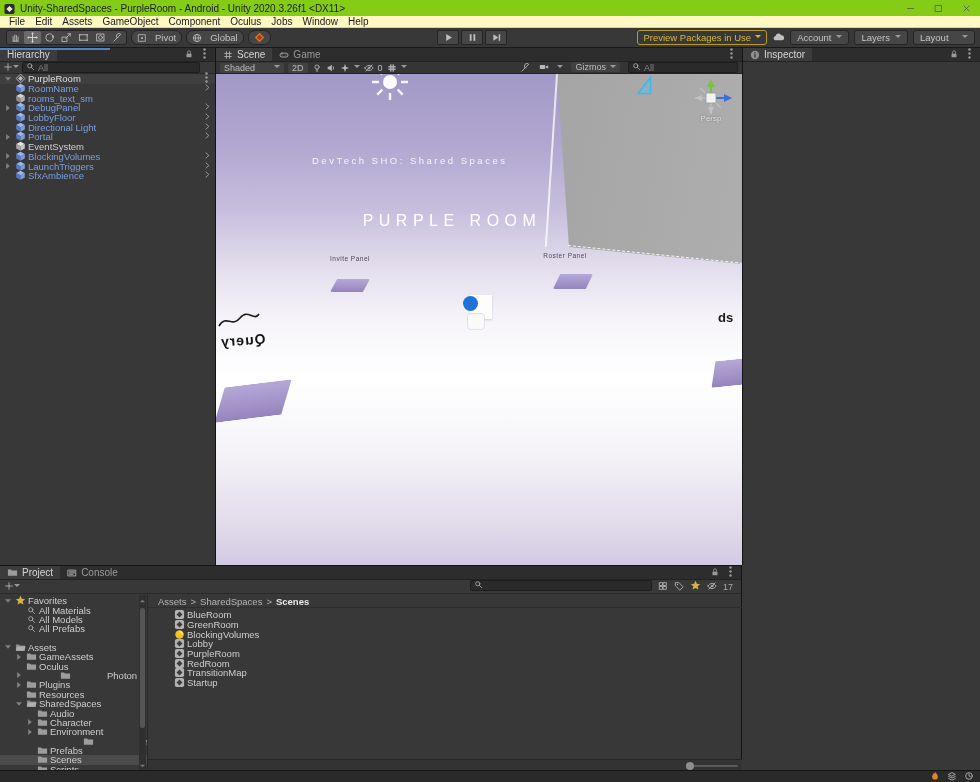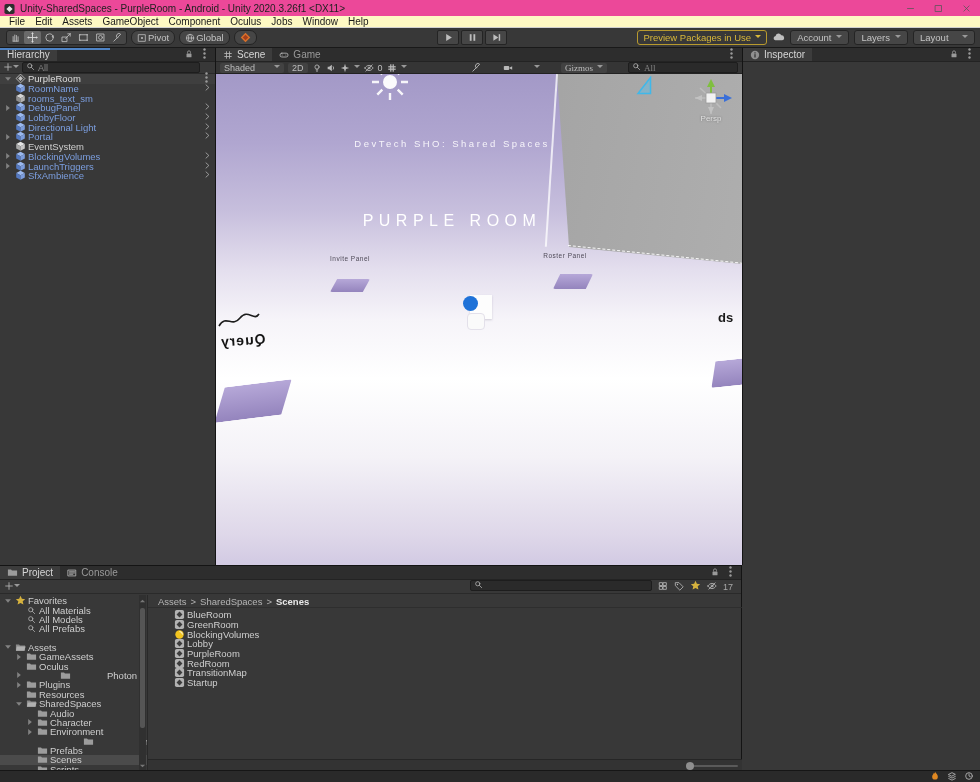--- a/index.html
+++ b/index.html
@@ -1,35 +1,35 @@
 <!DOCTYPE html>
 <html><head>
 <meta charset="utf-8">
 <style>
   * { margin:0; padding:0; box-sizing:border-box; }
   html,body { width:980px; height:782px; overflow:hidden; }
   body { position:relative; background:#383838; font-family:"Liberation Sans",sans-serif; color:#c8c8c8; font-size:10px; }
 
   
-  .titlebar { position:absolute; left:0; top:0; width:980px; height:16px; background:#ec4899; color:#111; display:flex; align-items:center; padding-left:4px; font-size:10px; }
+  .titlebar { position:absolute; left:0; top:0; width:980px; height:16px; background:#84cc16; color:#111; display:flex; align-items:center; padding-left:4px; font-size:10px; }
   .win-icon { width:11px; height:11px; margin-right:5px; display:inline-flex; }
   .win-title { color:#222; }
   .win-controls { margin-left:auto; display:flex; }
   .win-btn { width:28px; height:16px; display:flex; align-items:center; justify-content:center; }
 
   
   .menubar { position:absolute; left:0; top:16px; width:980px; height:12px; background:#fef9c3; display:flex; align-items:center; padding-left:4px; border-bottom:1px solid #d0d0d0; }
   .menu-item { color:#1a1a1a; font-size:10px; padding:0 5px; }
 
   
   .toolbar { position:absolute; left:0; top:28px; width:980px; height:20px; background:#383838; border-bottom:1px solid #191919; display:flex; align-items:center; }
   .toolgroup { display:flex; align-items:center; background:#464646; border:1px solid #242424; border-radius:3px; height:15px; margin-left:6px; }
   .toolbtn { width:17px; height:13px; display:flex; align-items:center; justify-content:center; }
   .toolbtn.active { background:#6a6a6a; border-radius:2px; }
-  .txtbtn { display:flex; align-items:center; gap:1px; background:#464646; border:1px solid #242424; border-radius:7px; height:15px; padding:0 5px; margin-left:4px; color:#c4c4c4; font-size:9.5px; }
+  .txtbtn { display:flex; align-items:center; gap:8px; background:#464646; border:1px solid #242424; border-radius:7px; height:15px; padding:0 5px; margin-left:4px; color:#c4c4c4; font-size:9.5px; }
   .transport { position:absolute; left:437px; top:2px; display:flex; gap:2px; }
   .tbtn { width:22px; height:15px; background:#464646; border:1px solid #242424; border-radius:2px; display:flex; align-items:center; justify-content:center; }
   .tb-right { margin-left:auto; display:flex; align-items:center; gap:5px; padding-right:5px; }
   .preview-btn { border:1px solid #b89a2e; border-radius:3px; color:#d8b83a; height:15px; display:flex; align-items:center; padding:0 5px; gap:4px; font-size:9.5px; }
   .dd::after { content:""; display:inline-block; border:3px solid transparent; border-top-color:#999; margin-top:3px; }
   .preview-btn .dd::after { border-top-color:#d8b83a; }
   .dropbtn { display:flex; align-items:center; gap:5px; background:#464646; border:1px solid #242424; border-radius:3px; height:15px; padding:0 6px; color:#c4c4c4; font-size:9.5px; min-width:46px; }
 
   
   .tabstrip { height:14px; background:#2d2d2d; display:flex; align-items:stretch; position:relative; border-bottom:1px solid #232323; }
@@ -50,28 +50,28 @@
   .trow.prefab .lbl { color:#7c9fe0; }
   .trow.header { background:#3f3f3f; color:#dedede; }
   .trow.selected { background:#4b4b4b; }
   .trow .tail { margin-left:auto; display:flex; align-items:center; padding-right:3px; gap:3px; }
 
   
   .scenepanel { position:absolute; left:216px; top:48px; width:526px; height:517px; background:#383838; }
   .scene-toolbar { height:12px; background:#353535; border-bottom:1px solid #222; display:flex; align-items:center; gap:4px; padding:0 4px; font-size:9px; color:#bdbdbd; }
   .sbtn { display:flex; align-items:center; gap:4px; background:#424242; border-radius:2px; height:10px; padding:0 4px; }
   .sicon { display:flex; align-items:center; justify-content:center; }
-  .sc-right { margin-left:auto; display:flex; align-items:center; gap:21px;font-family:Liberation Serif, serif; }
+  .sc-right { margin-left:auto; display:flex; align-items:flex-start; gap:8px; }
   .viewport { position:absolute; left:0; top:26px; width:526px; height:491px; overflow:hidden;
     background:linear-gradient(180deg,#a399c7 0%,#b0a6d0 14%,#c7bfdd 28%,#e4dfee 40%,#f6f4f9 50%,#ffffff 62%,#f4f2f7 78%,#ded7e9 94%,#d2cae3 100%); }
   .wall { position:absolute; inset:0; background:linear-gradient(100deg,#949494 0%,#a6a6a6 60%,#b0b0b0 100%);
     clip-path:polygon(341px 0px,526px 0px,526px 190px,353px 173px); }
   .wall-edge { position:absolute; left:340px; top:0; width:2px; height:173px; background:rgba(255,255,255,.75); transform:rotate(3.7deg); transform-origin:top left; }
   .wall-dash { position:absolute; left:352px; top:171px; width:176px; border-top:1.5px dashed rgba(255,255,255,.9); transform:rotate(5.8deg); transform-origin:left top; }
-  .banner { position:absolute; left:96px; top:64px; width:280px; text-align:center; color:#f6f4fa; font-size:9.5px; letter-spacing:2.5px; }
+  .banner { position:absolute; left:96px; top:81px; width:280px; text-align:left; color:#f6f4fa; font-size:9.5px; letter-spacing:2.5px; }
   .roomtitle { position:absolute; left:86px; top:138px; width:300px; text-align:center; color:#ffffff; font-size:16px; letter-spacing:5.5px; }
   .plabel { position:absolute; font-size:6.5px; letter-spacing:.5px; color:#4f4b58; text-align:center; width:70px; }
   .platform { position:absolute; background:linear-gradient(180deg,#b6a8d8,#9484bd); clip-path:polygon(18% 0,100% 0,82% 100%,0 100%); border-radius:2px; }
   .mirror-text { position:absolute; left:4px; top:258px; color:#141414; font-size:14px; font-weight:bold; transform:scaleX(-1) rotate(4deg); letter-spacing:1px; }
   .edge-text { position:absolute; left:502px; top:236px; color:#1a1a1a; font-size:13px; font-weight:bold; }
   .persp { position:absolute; left:467px; top:40px; width:56px; text-align:center; color:#e2e2e2; font-size:8px; text-shadow:0 0 2px rgba(90,90,90,.8); }
   .av-cube { position:absolute; left:254px; top:221px; width:22px; height:24px; background:#fdfdfd; box-shadow:0 1px 2px rgba(120,110,140,.3); }
   .av-body { position:absolute; left:251px; top:239px; width:18px; height:17px; background:#fafafa; border:1px solid #e3e0ea; border-radius:4px; }
   .av-head { position:absolute; left:247px; top:222px; width:15px; height:15px; border-radius:50%; background:#1f72d8; }
 

